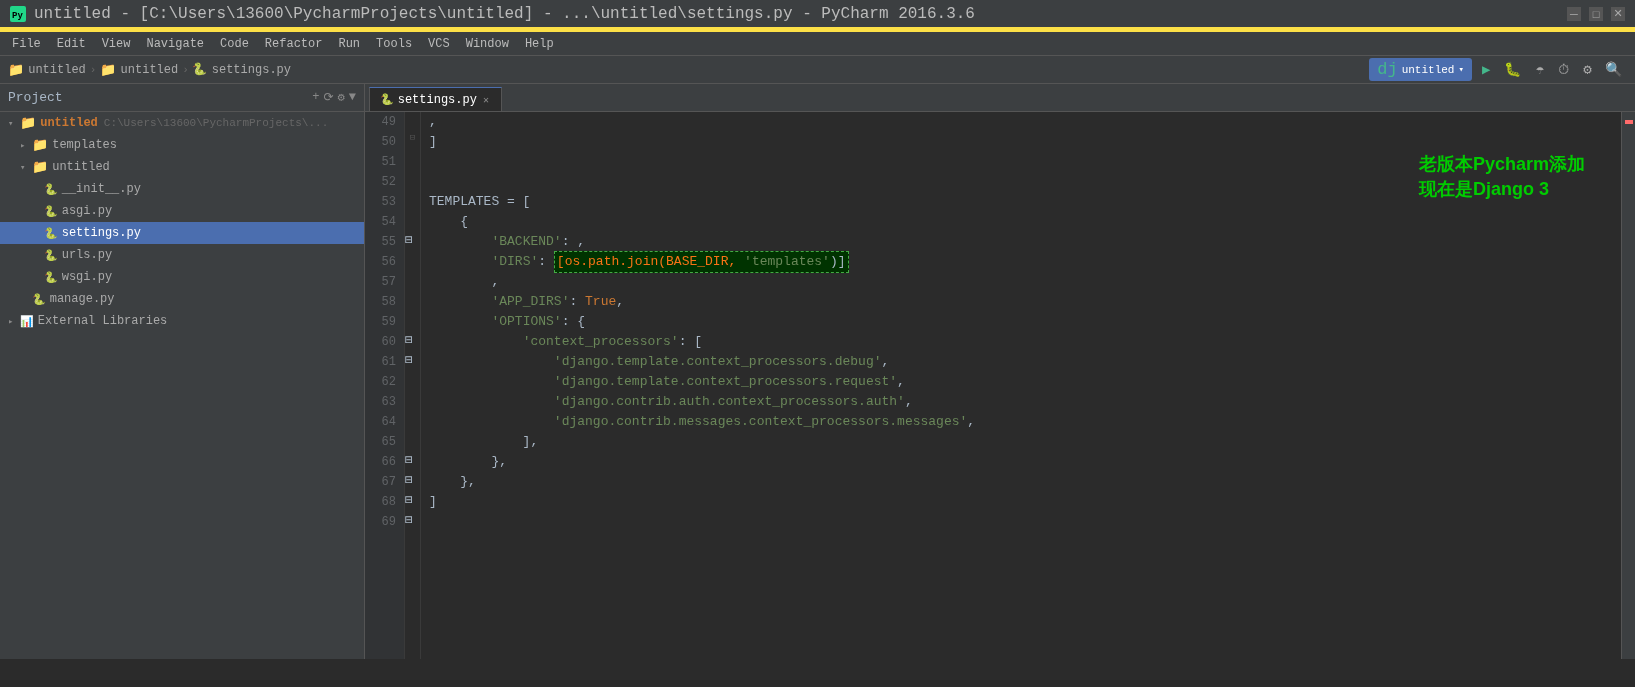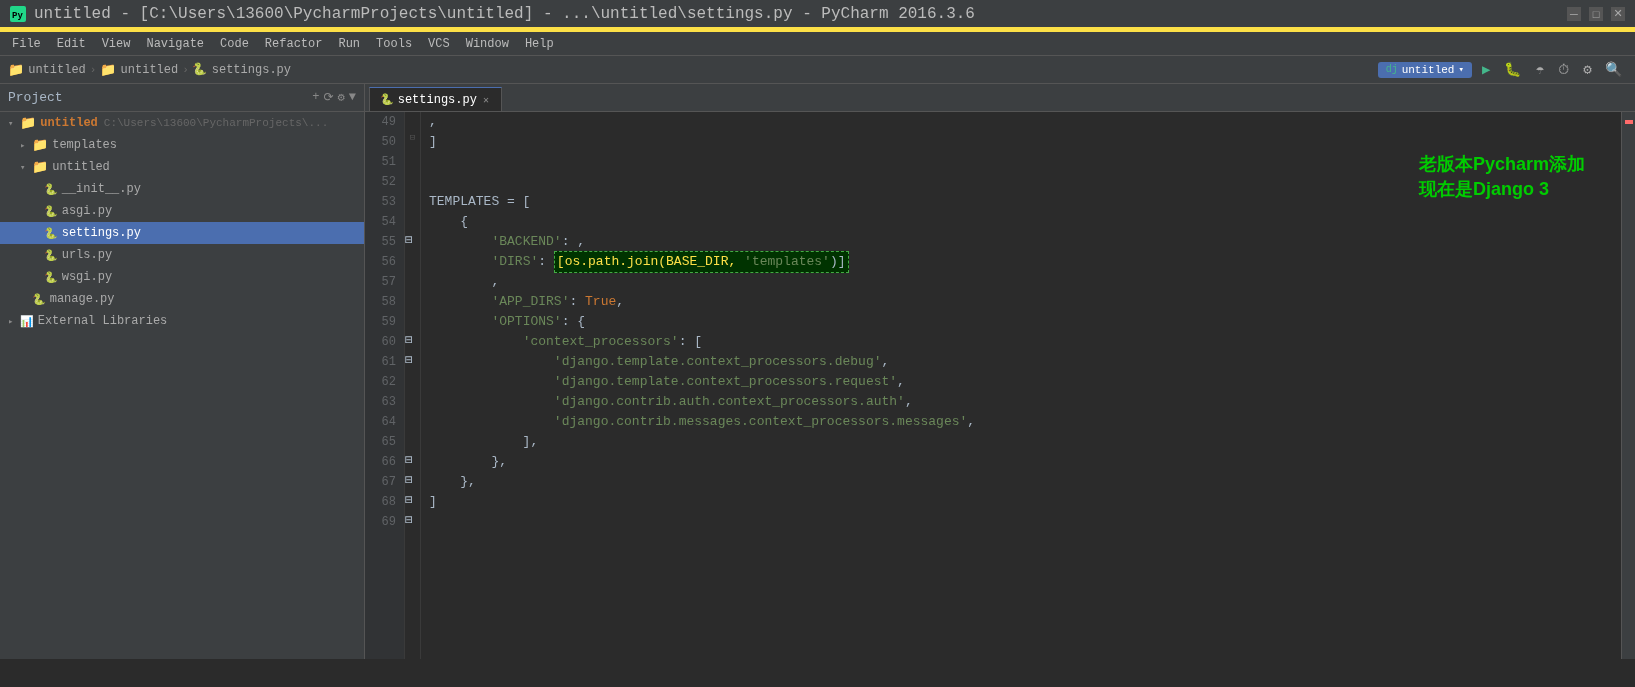--- a/index.html
+++ b/index.html
@@ -328,21 +328,21 @@
   </span>
   <span class="breadcrumb-sep">›</span>
   <span class="breadcrumb-item">
     <span style="color:#5f86b3;font-size:12px;">🐍</span>
     <span>settings.py</span>
   </span>
 
   <div class="breadcrumb-right">
 
     <div class="run-config">
-      <span style="color:#44b78b;font-size:10px;">dj</span>
+      <span style="color:#44b78b;font-size:17px;">dj</span>
       <span>untitled</span>
       <span style="font-size:9px;">▾</span>
     </div>
     <span class="toolbar-btn" style="color:#44b78b;">▶</span>
     <span class="toolbar-btn" style="color:#44b78b;">🐛</span>
     <span class="toolbar-btn">☂</span>
     <span class="toolbar-btn">⏱</span>
     <span class="toolbar-btn">⚙</span>
     <span class="toolbar-btn">🔍</span>
   </div>
@@ -514,21 +514,21 @@
 
         <div class="code-line">
           <span style="color:#a9b7c6;">&nbsp;&nbsp;&nbsp;&nbsp;{</span>
         </div>
 
         <div class="code-line">
           <span style="color:#a9b7c6;">&nbsp;&nbsp;&nbsp;&nbsp;&nbsp;&nbsp;&nbsp;&nbsp;</span><span style="color:#6a8759;">'BACKEND'</span><span style="color:#a9b7c6;">: </span><span style="color:#a9b7c6;">,</span>
         </div>
 
         <div class="code-line">
-          <span style="color:#a9b7c6;">&nbsp;&nbsp;&nbsp;&nbsp;&nbsp;&nbsp;&nbsp;&nbsp;</span><span style="color:#6a8759;">'DIRS'</span><span style="color:#a9b7c6;">: </span><span style="background:#003300;border:1px dashed #44aa44;padding:0 2px;"><span style="color:#fde047;">[os.path.join(BASE_DIR, </span><span style="color:#6a8759;">'templates'</span><span style="color:#a9b7c6;">)]</span></span>
+          <span style="color:#a9b7c6;">&nbsp;&nbsp;&nbsp;&nbsp;&nbsp;&nbsp;&nbsp;&nbsp;</span><span style="color:#6a8759;">'DIRS'</span><span style="color:#a9b7c6;">: </span><span style="background:#003300;border:1px dashed #44aa44;padding:0 2px;"><span style="color:#f97316;">[os.path.join(BASE_DIR, </span><span style="color:#6a8759;">'templates'</span><span style="color:#a9b7c6;">)]</span></span>
         </div>
 
         <div class="code-line">
           <span style="color:#a9b7c6;">&nbsp;&nbsp;&nbsp;&nbsp;&nbsp;&nbsp;&nbsp;&nbsp;,</span>
         </div>
 
         <div class="code-line">
           <span style="color:#a9b7c6;">&nbsp;&nbsp;&nbsp;&nbsp;&nbsp;&nbsp;&nbsp;&nbsp;</span><span style="color:#6a8759;">'APP_DIRS'</span><span style="color:#a9b7c6;">: </span><span style="color:#cc7832;">True</span><span style="color:#a9b7c6;">,</span>
         </div>
 

